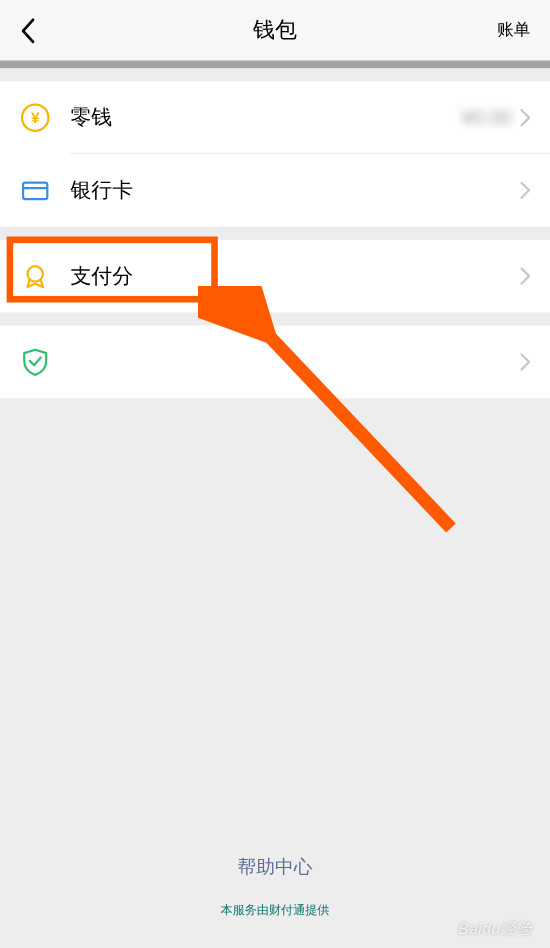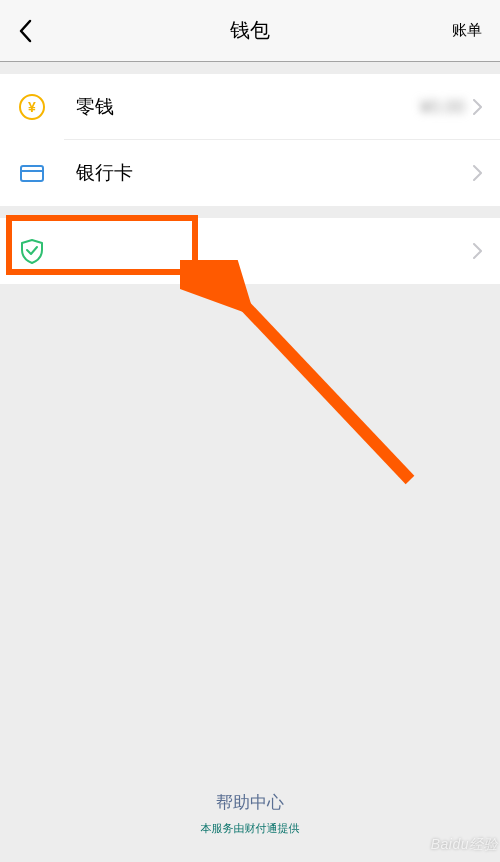--- a/index.html
+++ b/index.html
@@ -11,21 +11,21 @@
       position: relative;
       overflow: hidden;
     }
     .header {
       background: #f7f7f7;
       height: 62px;
       display: flex;
       align-items: center;
       justify-content: space-between;
       padding: 0 18px;
-      border-bottom: 1px solid #a3a3a3;
+      border-bottom: 7px solid #a3a3a3;
     }
     .back-btn {
       width: 24px;
       display: flex;
       align-items: center;
       cursor: pointer;
     }
     .header-title {
       font-size: 20px;
       color: #000;
@@ -64,21 +64,20 @@
       left: 18px;
       width: 28px;
       height: 28px;
       display: flex;
       align-items: center;
       justify-content: center;
     }
     .item-label {
       font-size: 19px;
       color: #000;
-      margin-left: 12px;
     }
     .item-value {
       margin-left: auto;
       margin-right: 8px;
       font-size: 18px;
       color: #999;
       filter: blur(4px);
     }
     .value-censor {
       margin-left: 12px;
@@ -112,30 +111,30 @@
     }
     .footer {
       position: absolute;
       bottom: 26px;
       width: 100%;
       text-align: center;
     }
     .help-link {
       font-size: 17px;
       color: #5a6f93;
-      margin-bottom: 4px;
+      margin-bottom: 18px;
       display: block;
     }
     .provider {
       font-size: 11px;
       color: #0f766e;
     }
     .watermark {
       position: absolute;
-      right: 2px;
+      right: 16px;
       bottom: 8px;
       font-size: 14px;
       color: rgba(255,255,255,0.7);
       text-shadow: 0 0 3px rgba(0,0,0,0.3);
       font-style: italic;
       letter-spacing: 0.5px;
     }
   </style>
 </head>
 <body>
@@ -176,20 +175,34 @@
     <span class="item-label">银行卡</span>
     <span class="chevron" style="margin-left:auto">
       <svg width="9" height="16" viewBox="0 0 9 16">
           <polyline points="1,1 8,8 1,15" stroke="#c7c7cc" stroke-width="2" fill="none" stroke-linecap="round"></polyline>
         </svg>
     </span>
   </div>
 </div>
 
 <div class="section">
+  <div class="list-item">
+    <span class="item-icon">
+      <svg width="28" height="28" viewBox="0 0 28 28">
+          <circle cx="14" cy="12" r="7" stroke="#f7b500" stroke-width="2" fill="none"></circle>
+          <path d="M9 17 L7 24 L14 21 L21 24 L19 17" stroke="#f7b500" stroke-width="2" fill="none" stroke-linejoin="round"></path>
+        </svg>
+    </span>
+    <span class="item-label">支付分</span>
+    <span class="chevron" style="margin-left:auto">
+      <svg width="9" height="16" viewBox="0 0 9 16">
+          <polyline points="1,1 8,8 1,15" stroke="#c7c7cc" stroke-width="2" fill="none" stroke-linecap="round"></polyline>
+        </svg>
+    </span>
+  </div>
 </div>
 
 <div class="section">
   <div class="list-item">
     <span class="item-icon">
       <svg width="28" height="28" viewBox="0 0 28 28">
           <path d="M14 3 L24 6 V13 C24 20 19 24 14 26 C9 24 4 20 4 13 V6 Z" stroke="#2fbf71" stroke-width="2" fill="none" stroke-linejoin="round"></path>
           <polyline points="9,13 13,17 19,10" stroke="#2fbf71" stroke-width="2" fill="none" stroke-linecap="round" stroke-linejoin="round"></polyline>
         </svg>
     </span>

